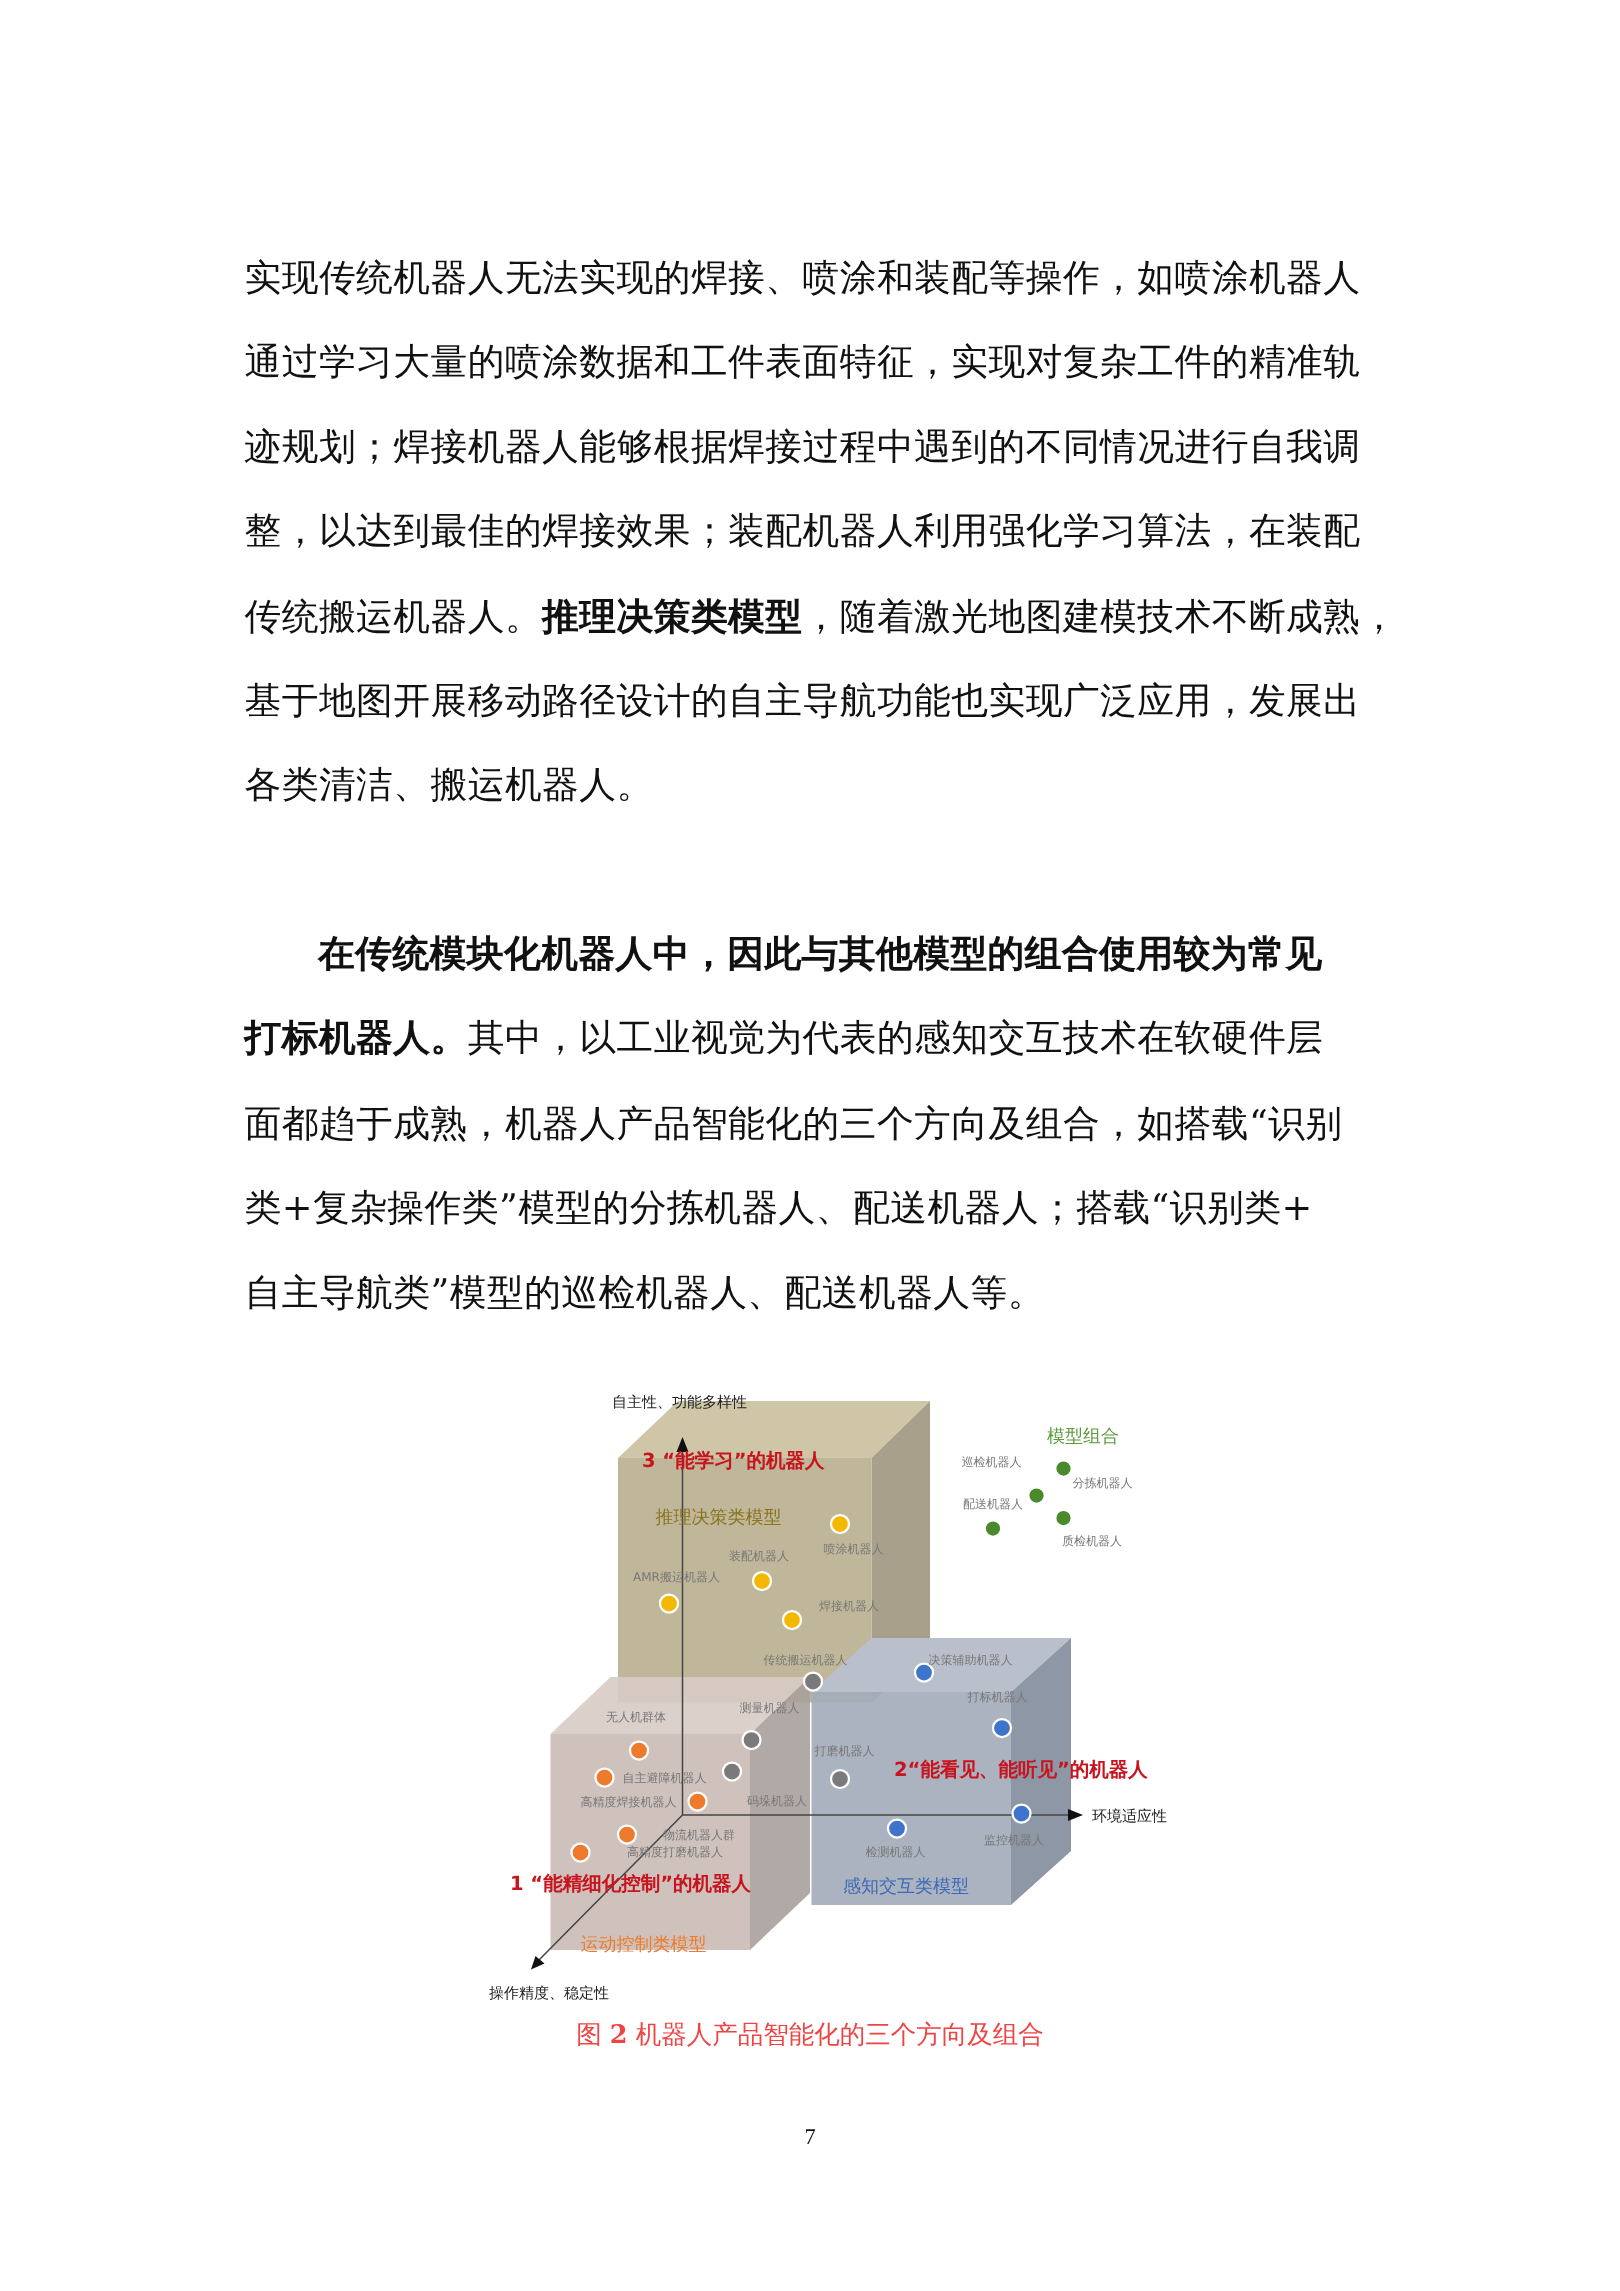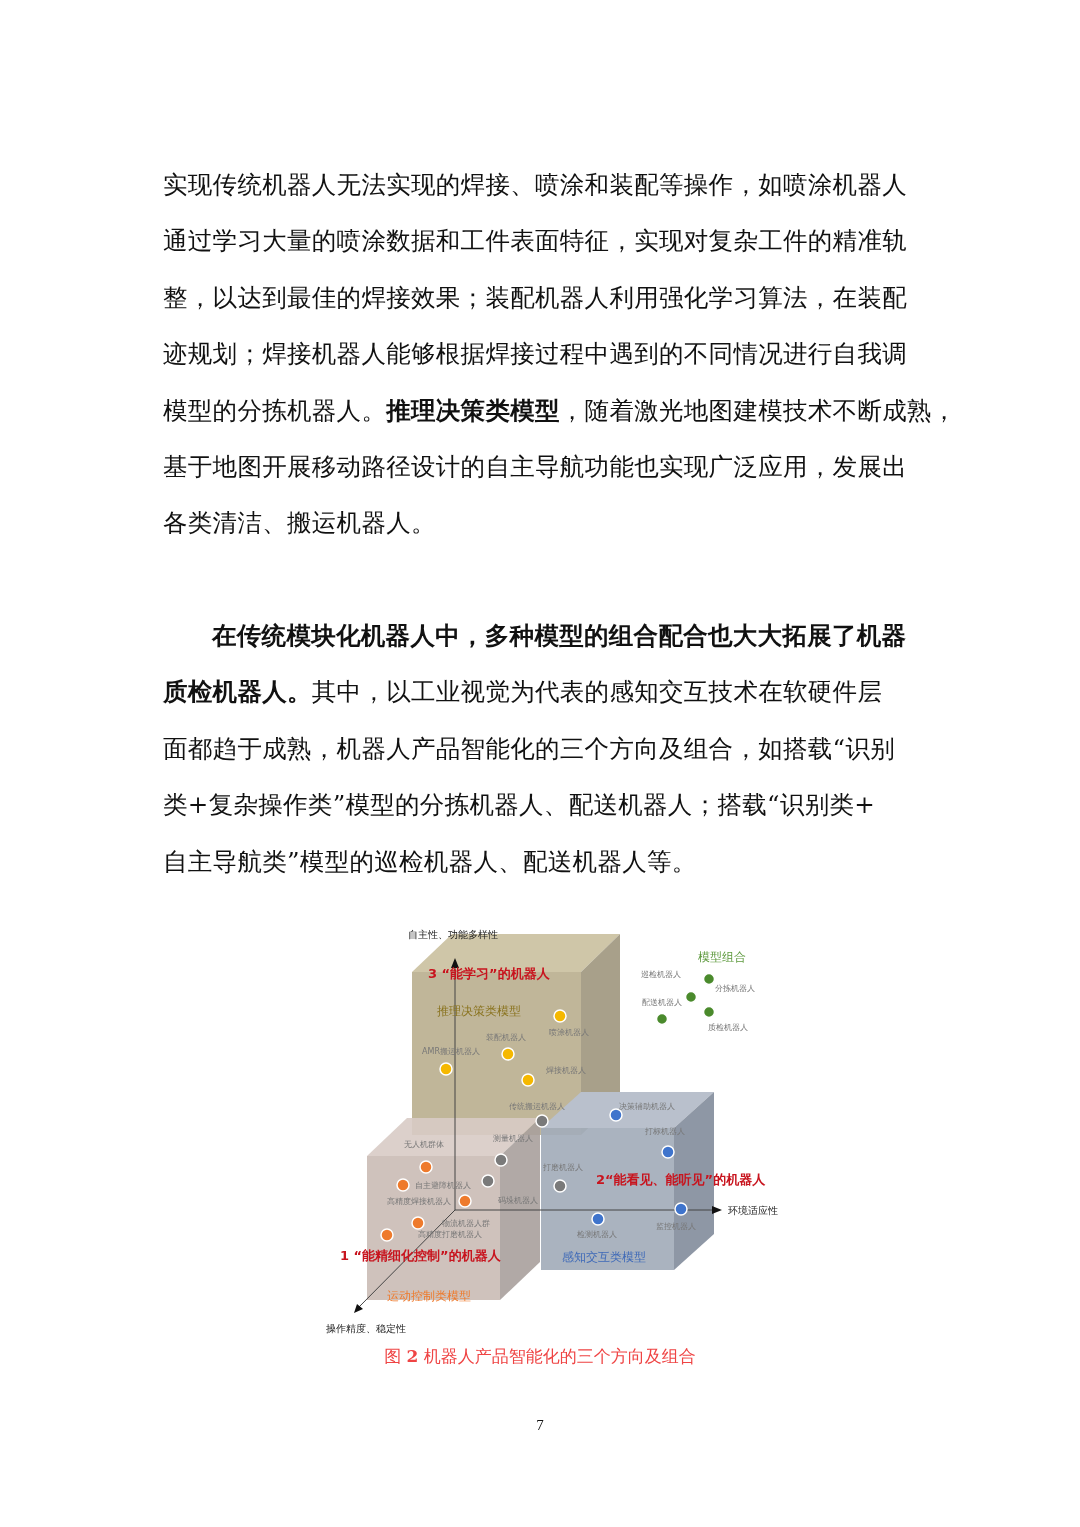--- a/index.html
+++ b/index.html
@@ -27,30 +27,30 @@
   svg text { font-family: "DejaVu Sans", sans-serif; }
 </style>
 </head>
 <body>
 
 <div class="page">
 
   <p class="para" id="p1">
     <span class="line">实现传统机器人无法实现的焊接、喷涂和装配等操作，如喷涂机器人</span>
     <span class="line">通过学习大量的喷涂数据和工件表面特征，实现对复杂工件的精准轨</span>
+    <span class="line">迹规划；焊接机器人能够根据焊接过程中遇到的不同情况进行自我调</span>
     <span class="line">整，以达到最佳的焊接效果；装配机器人利用强化学习算法，在装配</span>
-    <span class="line">迹规划；焊接机器人能够根据焊接过程中遇到的不同情况进行自我调</span>
-    <span class="line"><span>模型的分拣机器人。</span><b>推理决策类模型</b><span>，随着激光地图建模技术不断成熟，</span></span>
+    <span class="line"><span>传统搬运机器人。</span><b>推理决策类模型</b><span>，随着激光地图建模技术不断成熟，</span></span>
     <span class="line">基于地图开展移动路径设计的自主导航功能也实现广泛应用，发展出</span>
     <span class="line">各类清洁、搬运机器人。</span>
   </p>
 
   <p class="para" id="p2">
-    <span class="line" style="padding-left:49px"><b>在传统模块化机器人中，多种模型的组合配合也大大拓展了机器</b></span>
-    <span class="line"><b>质检机器人。</b><span>其中，以工业视觉为代表的感知交互技术在软硬件层</span></span>
+    <span class="line" style="padding-left:49px"><b>在传统模块化机器人中，因此与其他模型的组合使用较为常见</b></span>
+    <span class="line"><b>打标机器人。</b><span>其中，以工业视觉为代表的感知交互技术在软硬件层</span></span>
     <span class="line">面都趋于成熟，机器人产品智能化的三个方向及组合，如搭载“识别</span>
     <span class="line">类+复杂操作类”模型的分拣机器人、配送机器人；搭载“识别类+</span>
     <span class="line">自主导航类”模型的巡检机器人、配送机器人等。</span>
   </p>
 
   <div class="fig">
     <svg width="520" height="430" viewBox="0 0 520 430">
 
       <g>
         <polygon points="112,52 152,14 320,14 281,52" fill="#cfc6a8"></polygon>

